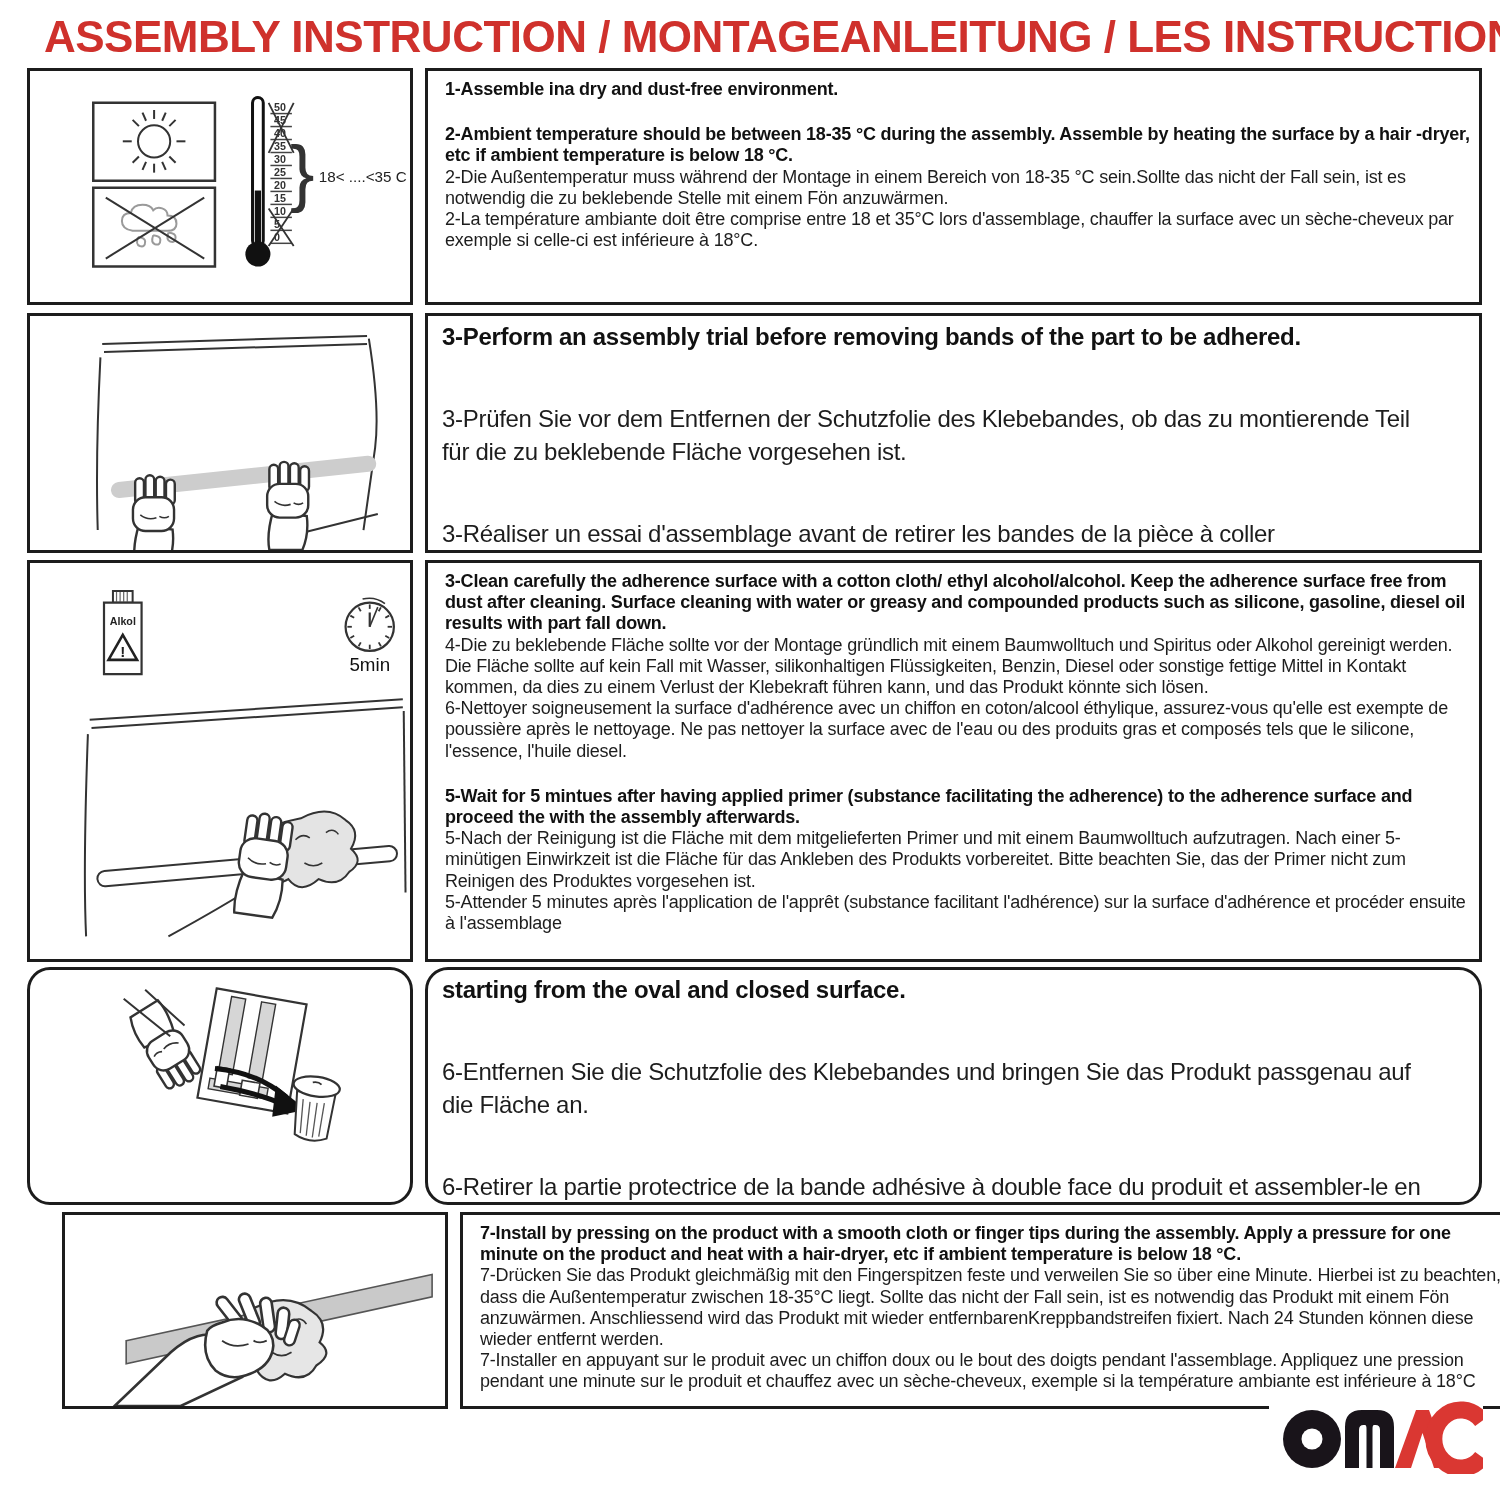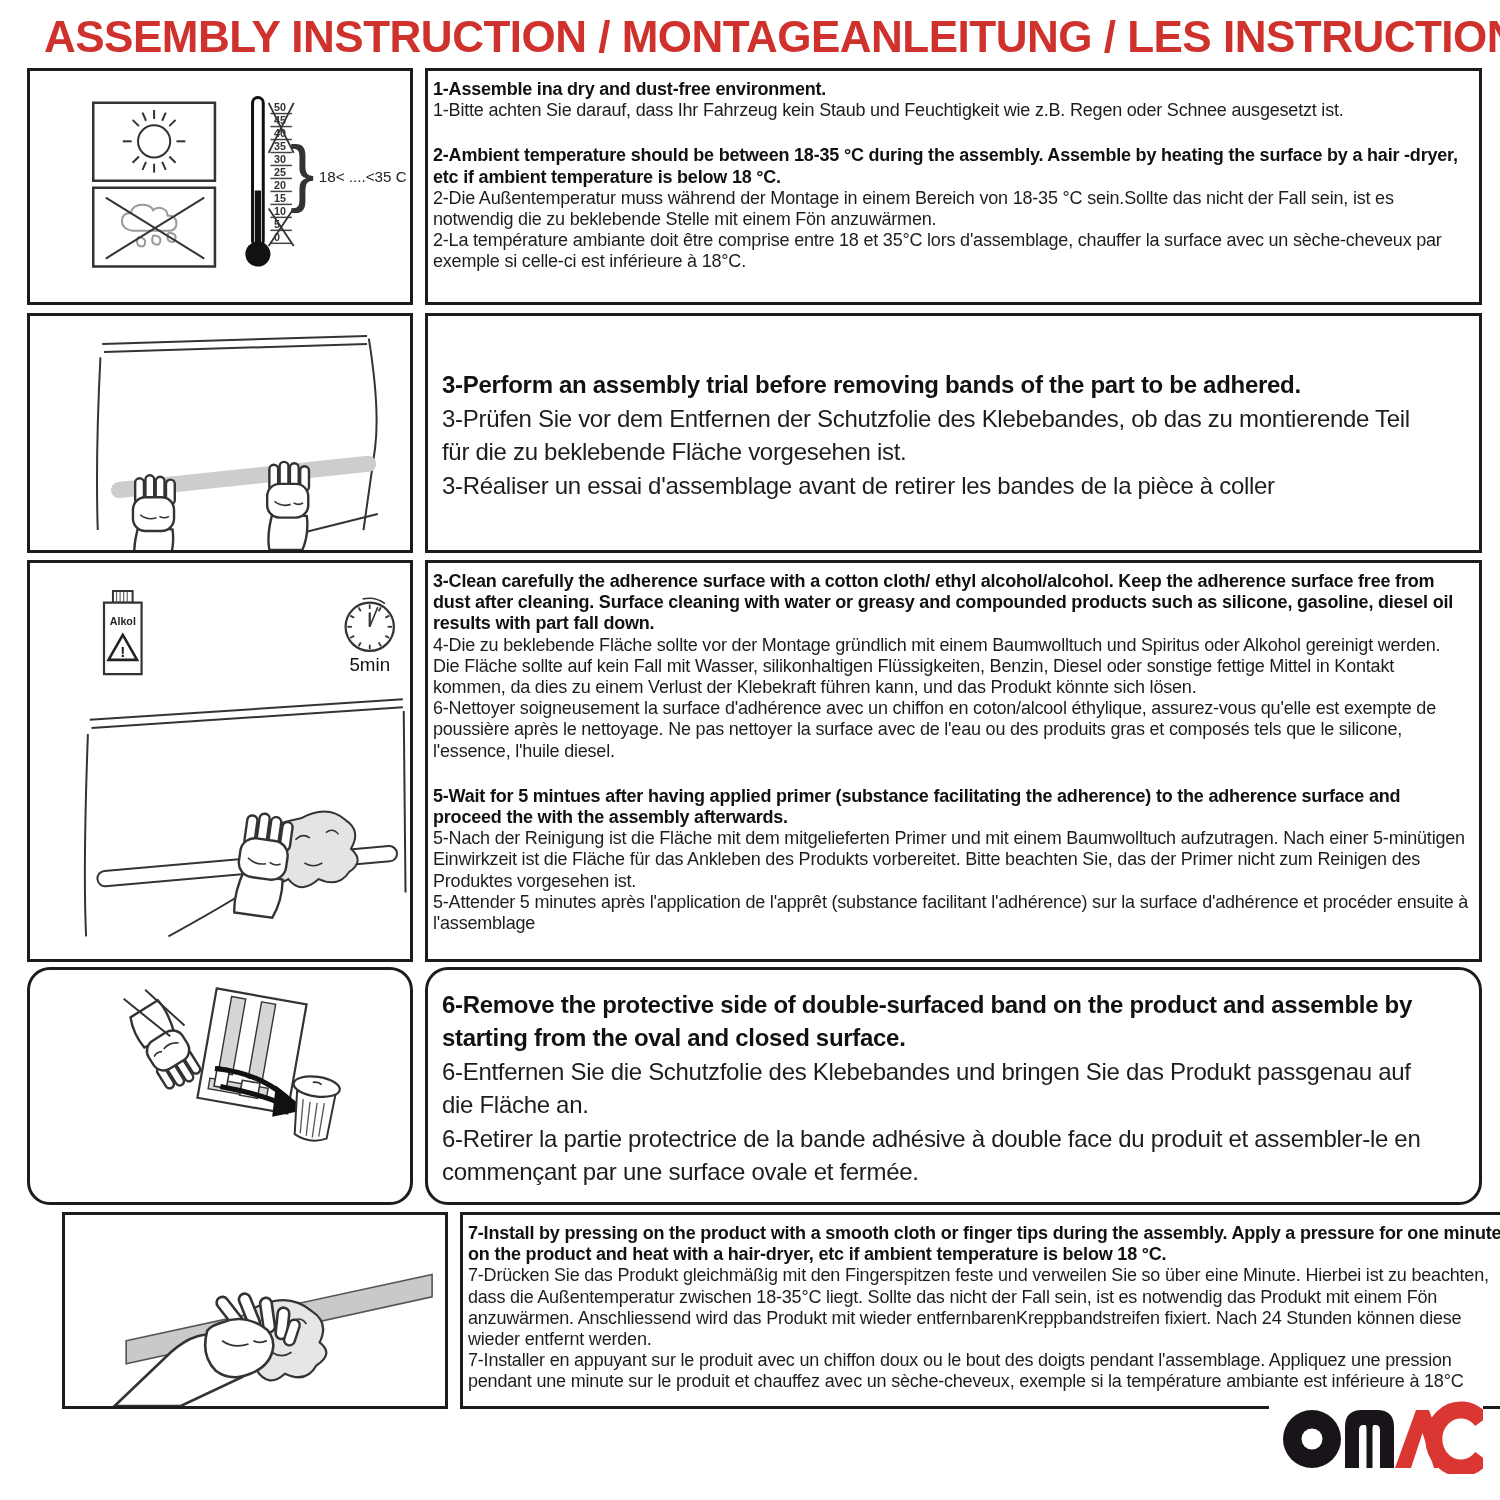--- a/index.html
+++ b/index.html
@@ -9,25 +9,25 @@
          font-size:44px;font-weight:bold;letter-spacing:-0.5px;color:#cf312c;white-space:nowrap;}
   .box{position:absolute;border:3px solid #1c1c1c;background:#fff;box-sizing:border-box;}
   .illus-box{left:27px;width:386px;padding-left:40px;}
   .text-box{left:425px;width:1057px;}
   .r1{top:68px;height:237px;}
   .r2{top:313px;height:240px;}
   .r3{top:560px;height:402px;}
   .r4{top:967px;height:238px;border-radius:23px;}
   .r5{top:1212px;height:197px;margin-left:35px;}
   .illus-box svg{display:block;width:100%;height:100%;}
-  .txt{padding:8px 8px 4px 5px;overflow:hidden;height:100%;box-sizing:border-box;}
+  .txt{padding:8px 8px 4px 17px;overflow:hidden;height:100%;box-sizing:border-box;}
   .txt .para{margin:0;font-size:18px;line-height:21.2px;letter-spacing:-0.2px;}
   .txt .para.bold{font-weight:bold;color:#111;}
   .txt .para.gap{margin-top:24px;}
-  .txt.big{display:flex;flex-direction:column;justify-content:center;padding-left:14px;}
+  .txt.big{display:flex;flex-direction:column;justify-content:center;padding-left:14px;gap:48px;}
   .txt.big .para{font-size:24px;line-height:33.5px;max-width:990px;letter-spacing:-0.3px;}
   .txt.big .para.bold{max-width:1010px;}
   .logo{position:absolute;right:17px;bottom:20px;background:#fff;padding:2px 0 2px 14px;}
   line,path,rect,circle,ellipse,polygon{vector-effect:non-scaling-stroke;}
   svg text{font-family:"Liberation Sans", sans-serif;}
 </style>
 </head>
 <body>
 
 <div class="page">
@@ -105,21 +105,20 @@
             <line x1="250" y1="140" x2="222" y2="182"></line>
         </g>
         <text x="246" y="128" font-size="82" fill="#333">}</text>
         <text x="278" y="110" font-size="17" fill="#222">18&lt; ....&lt;35 C</text>
       </g>
     </svg>
   </div>
   <div class="box text-box r1">
     <div class="txt">
         <p class="para bold">1-Assemble ina dry and dust-free environment.</p>
-        <p class="para">1-Bitte achten Sie darauf, dass Ihr Fahrzeug kein Staub und Feuchtigkeit wie z.B. Regen oder Schnee ausgesetzt ist.</p>
         <p class="para bold gap">2-Ambient temperature should be between 18-35 °C  during the assembly. Assemble by heating the surface by a hair -dryer, etc if ambient temperature is below 18 °C.</p>
         <p class="para">2-Die Außentemperatur muss während der Montage in einem Bereich von 18-35 °C  sein.Sollte das nicht der Fall sein, ist es notwendig die zu beklebende Stelle mit einem Fön anzuwärmen.</p>
         <p class="para">2-La température ambiante doit être comprise entre 18 et 35°C lors d'assemblage, chauffer la surface avec un sèche-cheveux par exemple si celle-ci est inférieure à 18°C.</p>
       </div>
   </div>
 
   <div class="box illus-box r2">
     <svg viewBox="0 0 380 231">
       <defs>
         <g id="hand-grip">

